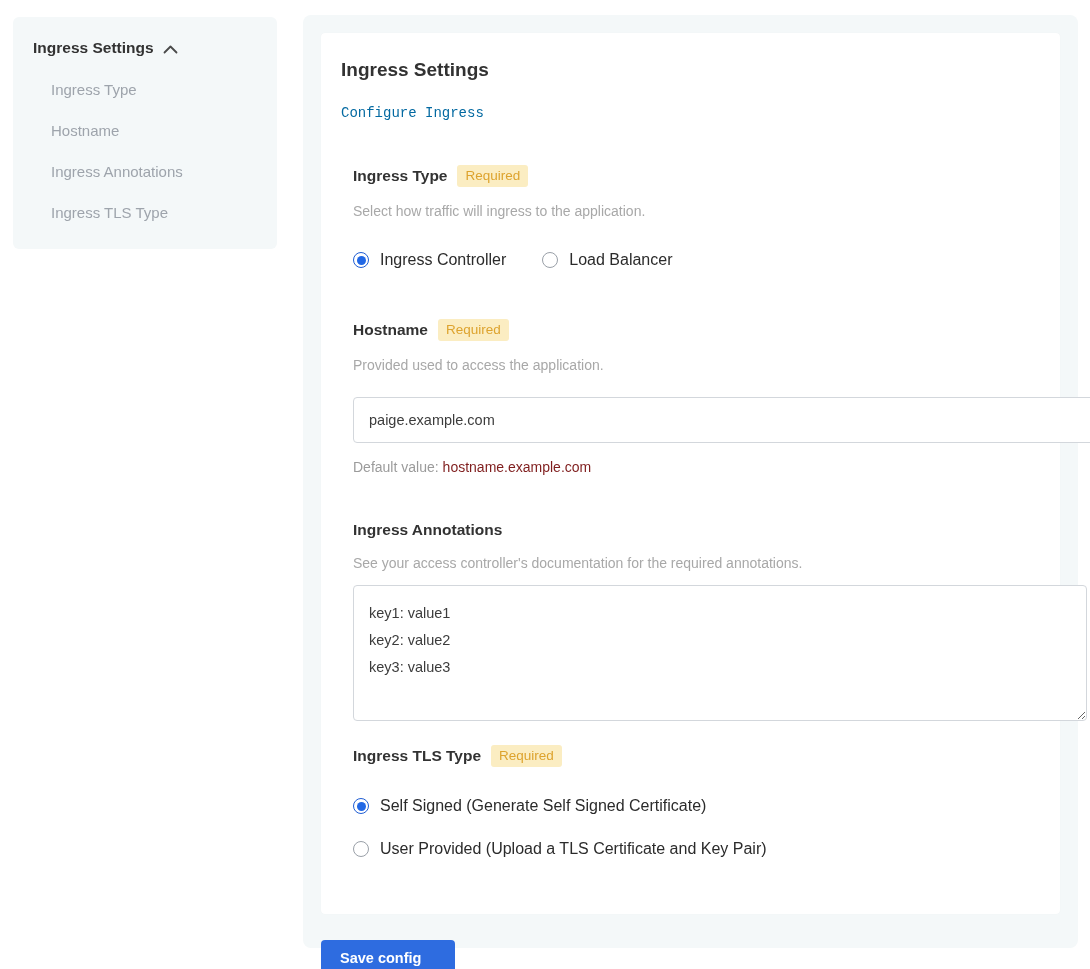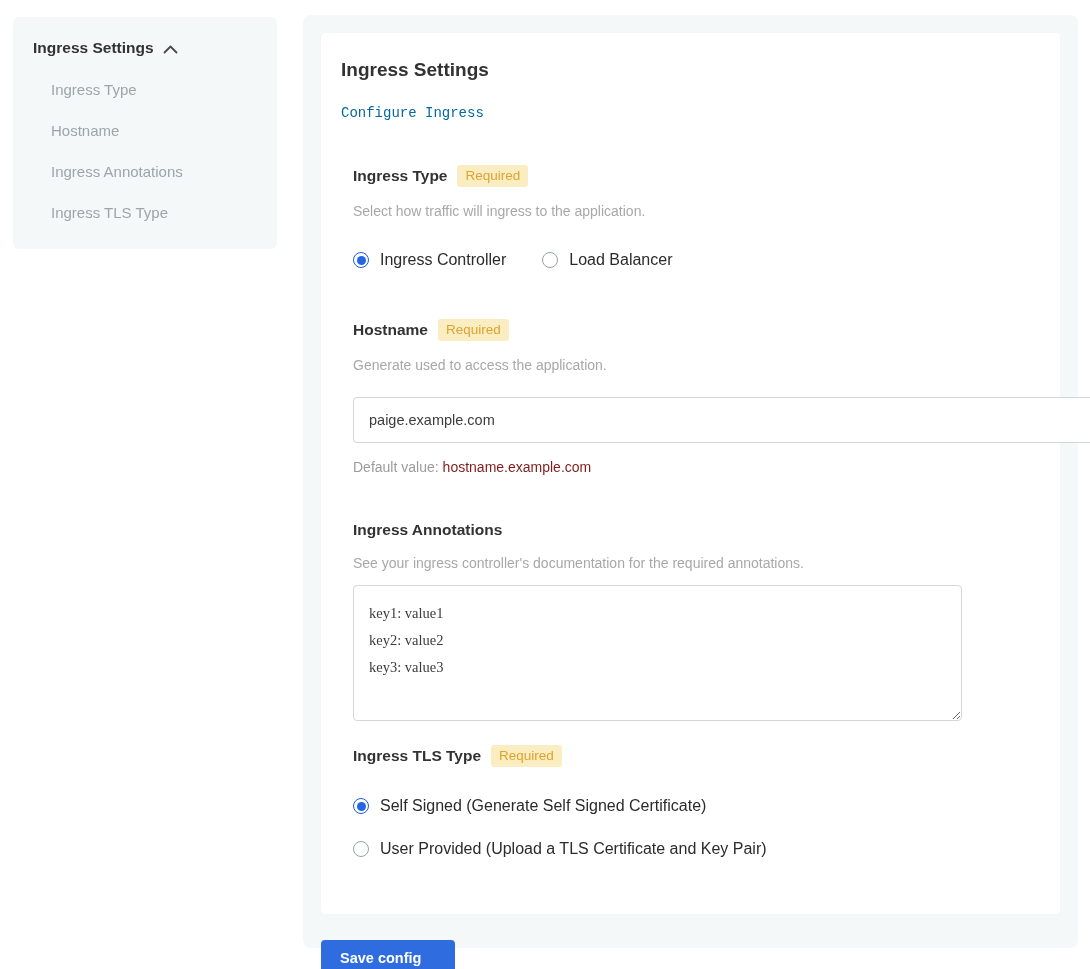--- a/index.html
+++ b/index.html
@@ -76,24 +76,24 @@
     padding:0 15px; font-size:14.5px; color:#3c3c3c;
     font-family:"Liberation Sans", sans-serif;
     outline:none; background:#fff;
   }
   .default-line { margin-top:16px; font-size:14px; color:#9b9b9b; }
   .default-line b { color:#7f1d1d; font-weight:normal; margin-left:4px; }
 
   .sec-annotations { margin-top:46px; }
   .textarea {
     display:block; margin-top:14px;
-    width:609px; height:136px;
+    width:734px; height:136px;
     border:1px solid #d3d7dc; border-radius:4px;
     padding:14px 15px;
-    font-family:Liberation Serif, serif;
+    font-family:Liberation Sans, sans-serif;
     font-size:14.5px; line-height:27px; color:#3c3c3c;
     resize:both; outline:none; background:#fff;
   }
 
   .sec-tls { margin-top:24px; }
   .radio-col { margin-top:30px; display:flex; flex-direction:column; gap:25px; }
 
   .save-btn {
     margin-top:26px; margin-left:0;
     display:inline-block;
@@ -146,32 +146,32 @@
           <span>Load Balancer</span>
         </label>
       </div>
     </div>
 
     <div class="section sec-hostname">
       <div class="section-header">
         <h2>Hostname</h2>
         <span class="badge">Required</span>
       </div>
-      <p class="help">Generate used to access the application.</p>
+      <p class="help">Provided used to access the application.</p>
       <input class="text-input" type="text" value="paige.example.com" style="">
       <p class="default-line">
         <span>Default value:</span><b>hostname.example.com</b>
       </p>
     </div>
 
     <div class="section sec-annotations">
       <div class="section-header">
         <h2>Ingress Annotations</h2>
       </div>
-      <p class="help">See your ingress controller's documentation for the required annotations.</p>
+      <p class="help">See your access controller's documentation for the required annotations.</p>
       <textarea class="textarea" spellcheck="false" style="">key1: value1
 key2: value2
 key3: value3</textarea>
     </div>
 
     <div class="section sec-tls">
       <div class="section-header">
         <h2>Ingress TLS Type</h2>
         <span class="badge">Required</span>
       </div>

